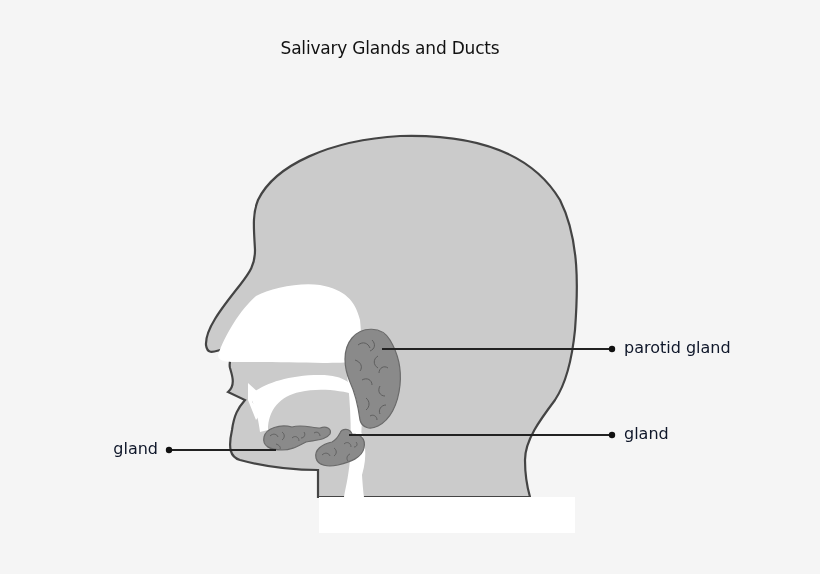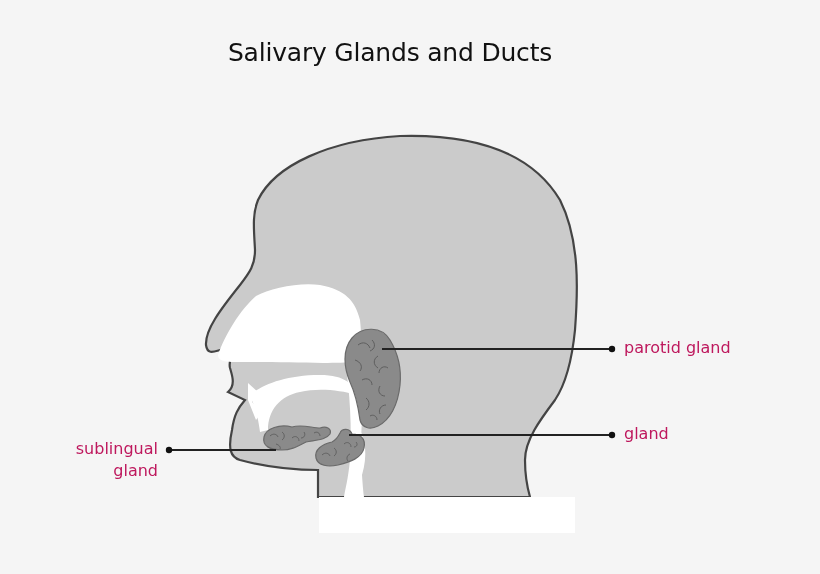--- a/index.html
+++ b/index.html
@@ -7,29 +7,29 @@
     width: 820px; height: 574px;
     background: #f5f5f5;
     position: relative;
     overflow: hidden;
     font-family: "DejaVu Sans", sans-serif;
   }
   .title {
     position: absolute;
     left: 0; width: 780px; top: 38px;
     text-align: center;
-    font-size: 25px;
+    font-size: 17px;
     color: #111;
     letter-spacing: -0.2px;
   }
   svg.diagram { position: absolute; left: 0; top: 0; }
   .label {
     position: absolute;
     font-size: 16px;
-    color: #be185d;
+    color: #0f172a;
     line-height: 22px;
   }
   .label.right { text-align: left; }
   .label.left { text-align: right; }
 </style>
 </head>
 <body>
 
 <div class="title">Salivary Glands and Ducts</div>
 
@@ -140,15 +140,14 @@
 
 <div class="label right" style="left:624px; top:337px;">
   <span>parotid gland</span>
 </div>
 
 <div class="label right" style="left:624px; top:423px;">
   <div>gland</div>
 </div>
 
 <div class="label left" style="left:40px; width:118px; top:438px;">
-  <div>sublingual</div>
   <div>gland</div>
 </div>
 
 </body></html>

